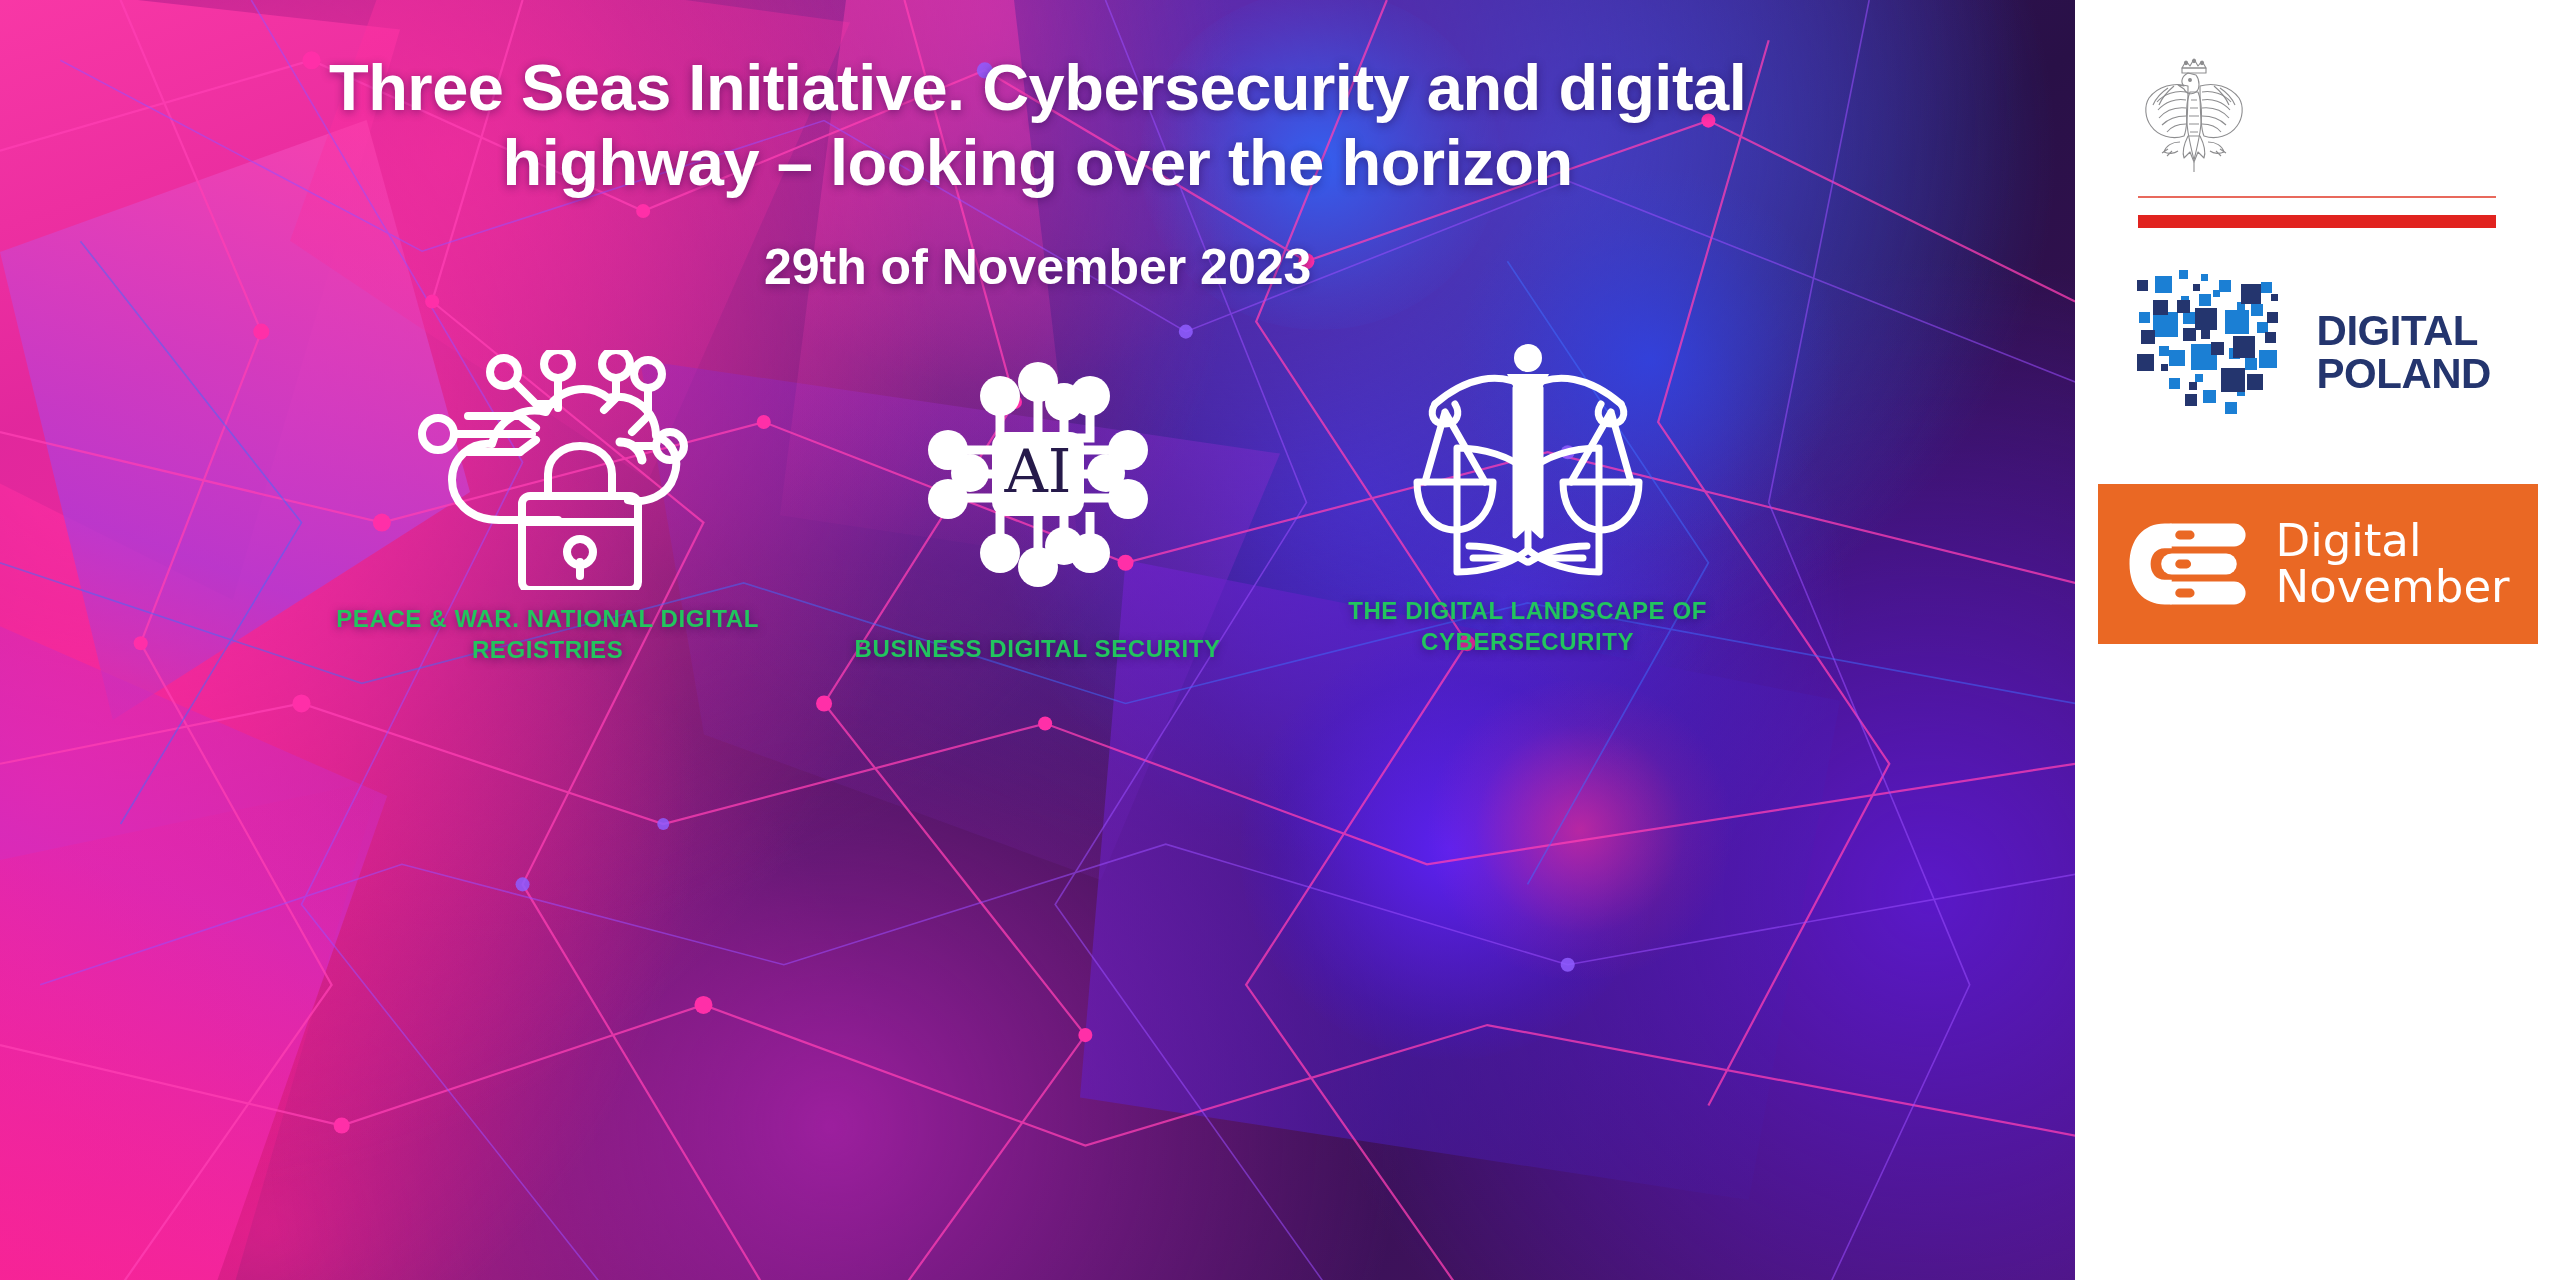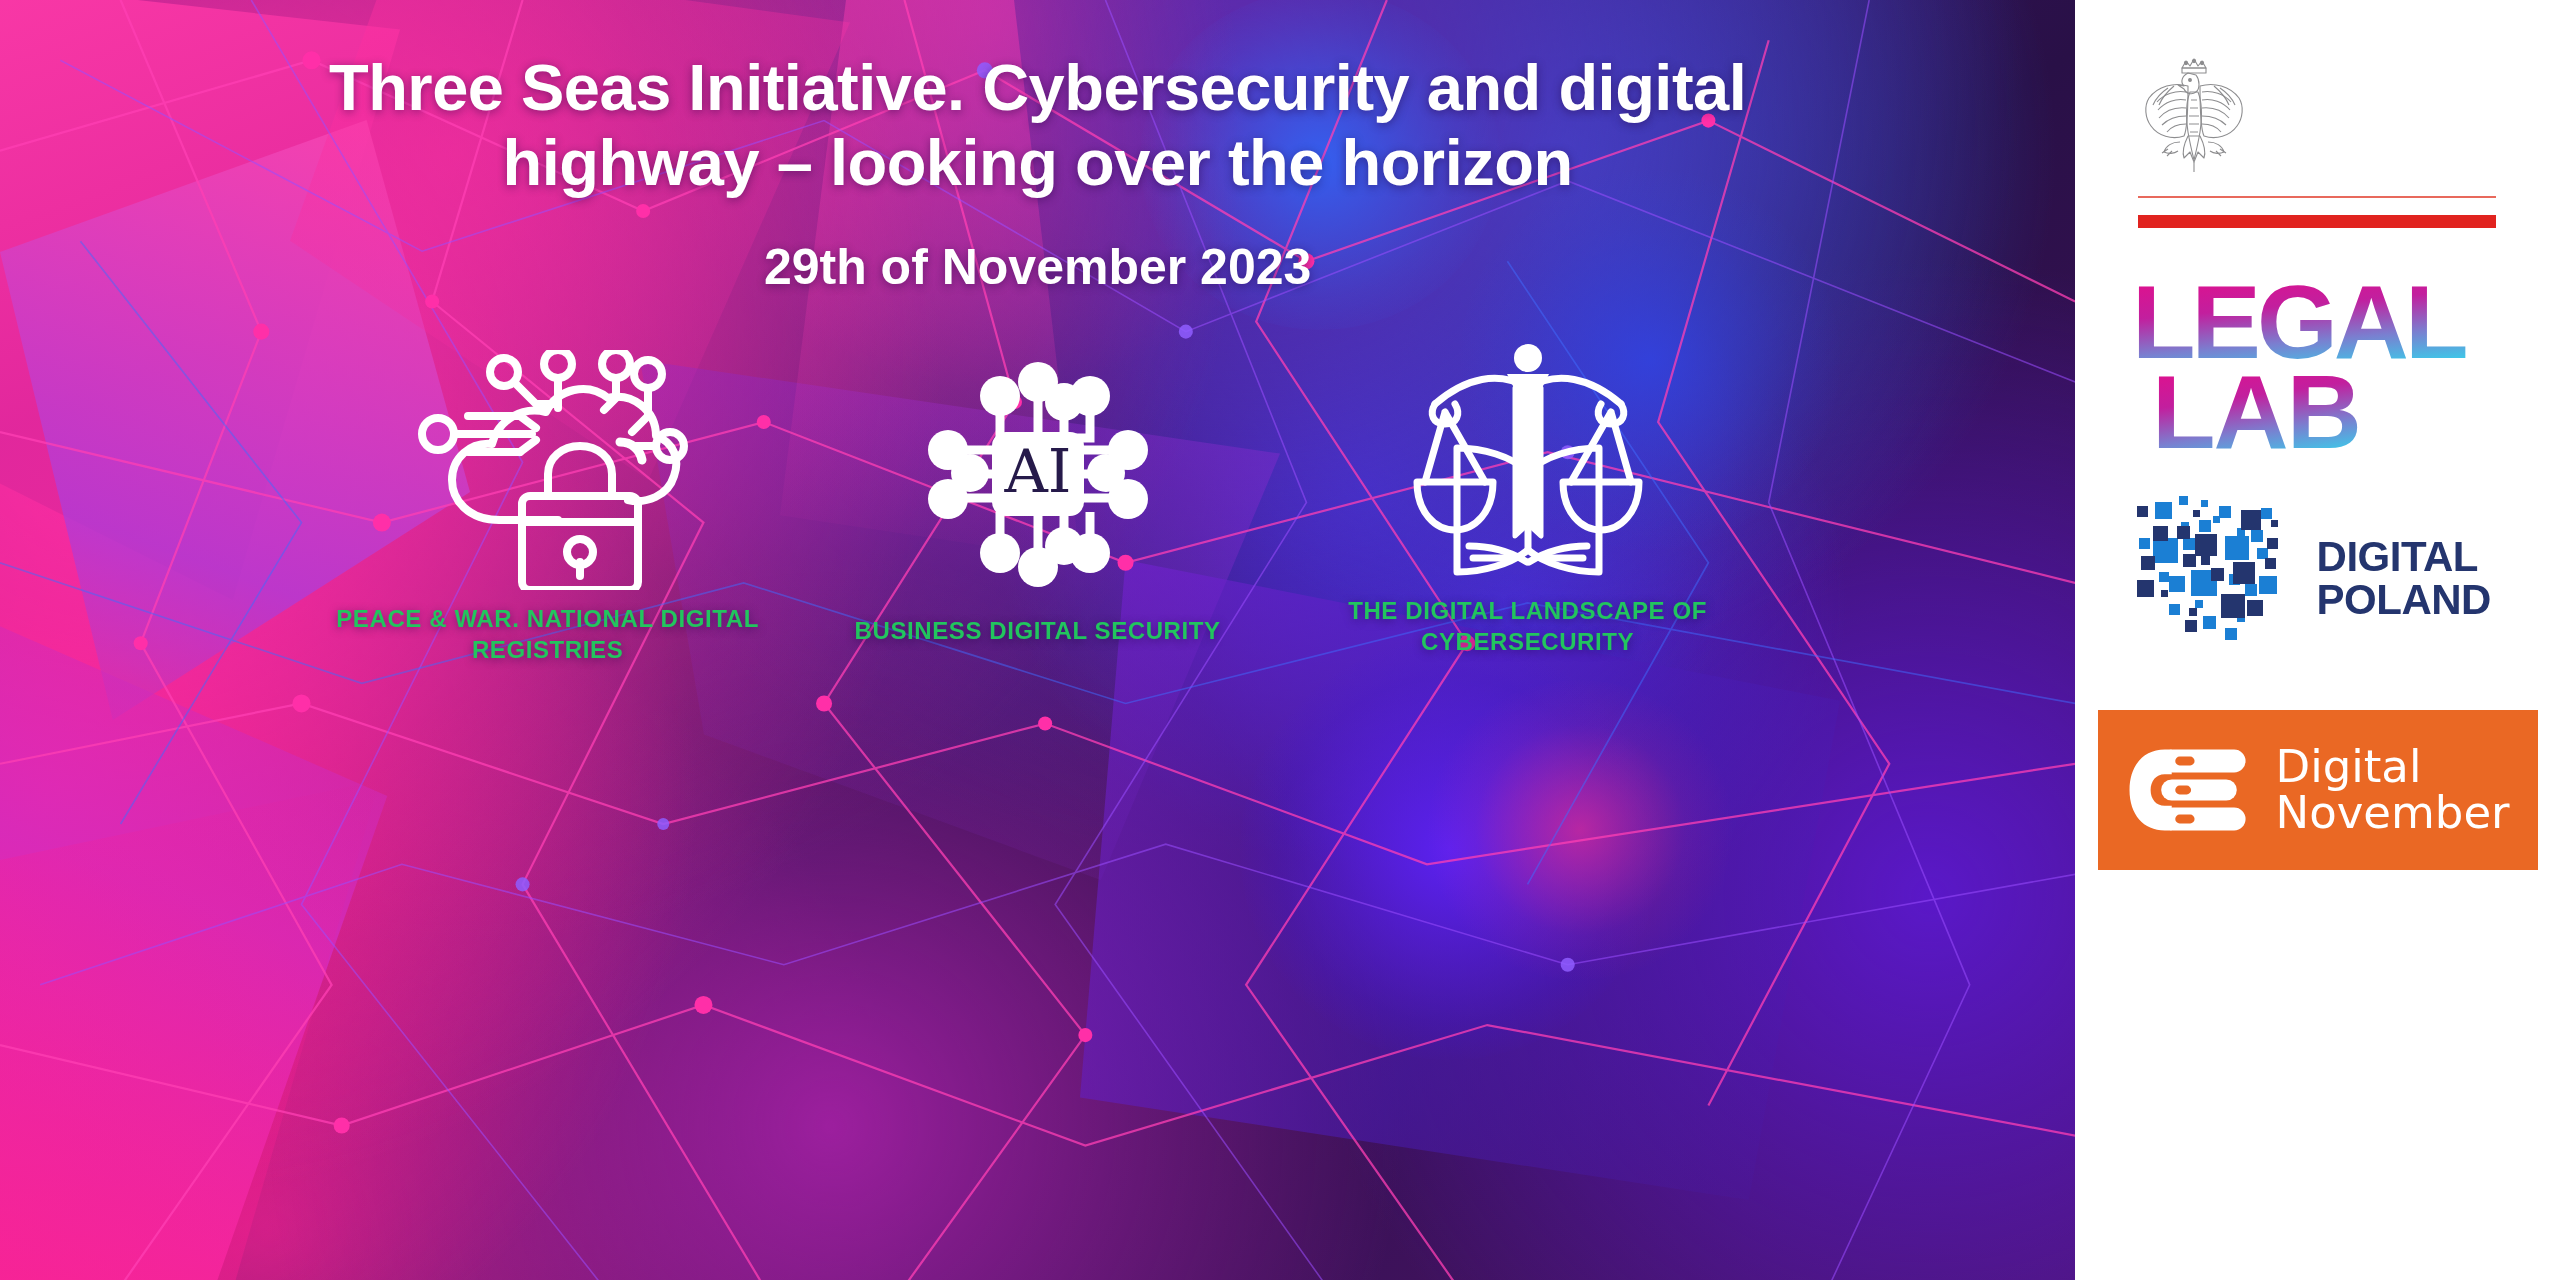--- a/index.html
+++ b/index.html
@@ -99,21 +99,21 @@
     display:flex; justify-content:center; align-items:flex-start; gap:60px;
     padding:0 140px;
   }
   .card { width:430px; display:flex; flex-direction:column; align-items:center; }
   .card-icon { height:250px; display:flex; align-items:flex-end; justify-content:center; }
   .card-label {
     margin-top:14px; color:#22c55e; font-weight:bold; font-size:24px;
     letter-spacing:.6px; line-height:1.28; text-align:center;
     text-shadow:0 2px 8px rgba(30,0,60,.5);
   }
-  .card-2 .card-label { margin-top:26px; }
+  .card-2 .card-label { margin-top:44px; }
   .card-3 .card-label { margin-top:6px; }
 
   
   .rail {
     width:495px; height:1280px; background:#ffffff;
     display:flex; flex-direction:column; align-items:center;
     position:relative;
   }
   .logo-embassy { margin-top:52px; width:360px; }
   .eagle-wrap { display:flex; }
@@ -379,34 +379,20 @@
           <path d="M30 97 L24 101 M34 99 L29 104 M82 97 L88 101 M78 99 L83 104"></path>
           <path d="M56 110 L56 120"></path>
         </svg>
       </div>
       <div class="embassy-rules">
         <div class="rule-thin"></div>
         <div class="rule-thick"></div>
       </div>
     </div>
 
-    <div class="logo-legal">
-      <svg class="legal-svg" viewBox="0 0 360 180">
-        <defs>
-          <linearGradient id="llgrad" x1="0" y1="0" x2="0.25" y2="1">
-            <stop offset="0%" stop-color="#ec0a86"></stop>
-            <stop offset="45%" stop-color="#c21f9e"></stop>
-            <stop offset="75%" stop-color="#7a7fd0"></stop>
-            <stop offset="100%" stop-color="#3ec7e8"></stop>
-          </linearGradient>
-        </defs>
-        <text x="-6" y="84" fill="url(#llgrad)" font-family="Liberation Sans, sans-serif" font-weight="bold" font-size="104" letter-spacing="-4">LEGAL</text>
-        <text x="14" y="174" fill="url(#llgrad)" font-family="Liberation Sans, sans-serif" font-weight="bold" font-size="104" letter-spacing="-2">LAB</text>
-      </svg>
-    </div>
 
     <div class="logo-dp">
       <svg class="dp-squares" viewBox="0 0 170 170">
         <g fill="#1b7fd4">
           <rect x="22" y="8" width="17" height="17"></rect>
             <rect x="46" y="2" width="9" height="9"></rect>
           <rect x="68" y="6" width="7" height="7"></rect>
             <rect x="86" y="12" width="12" height="12"></rect>
           <rect x="128" y="14" width="11" height="11"></rect>
             <rect x="66" y="26" width="12" height="12"></rect>

